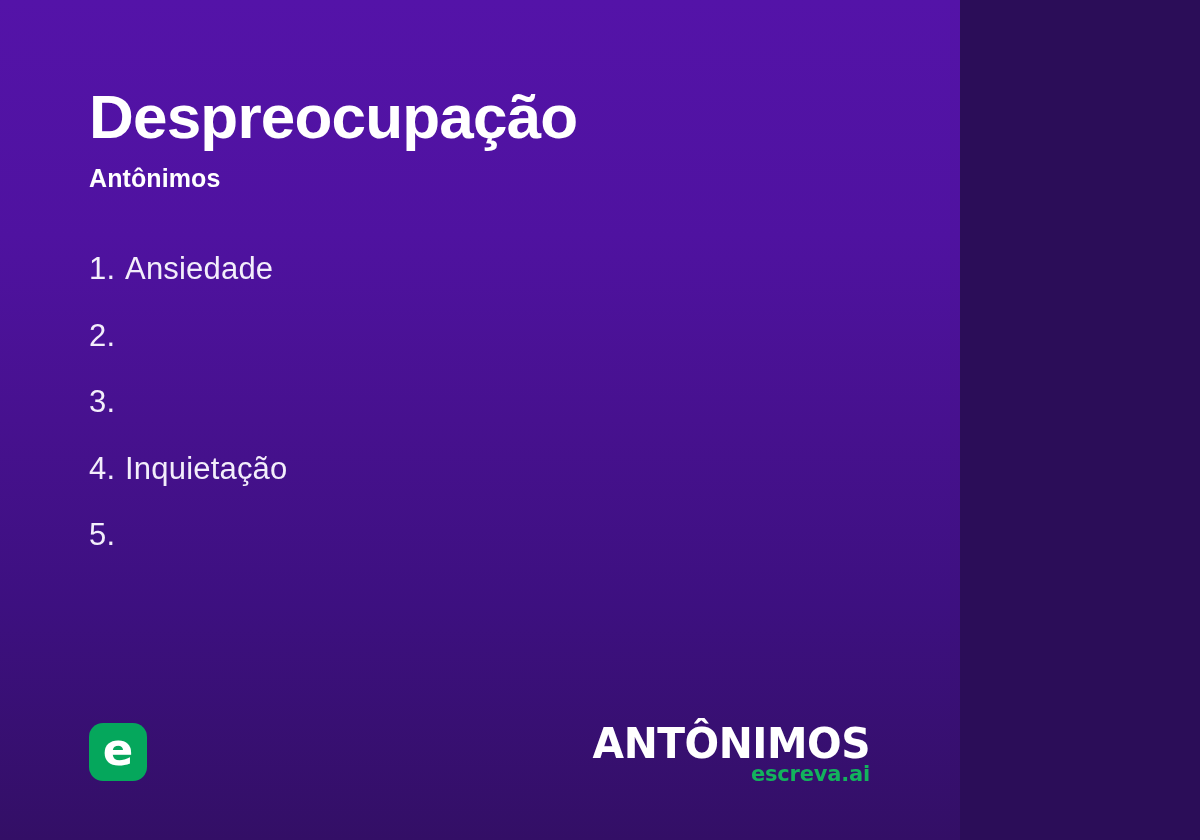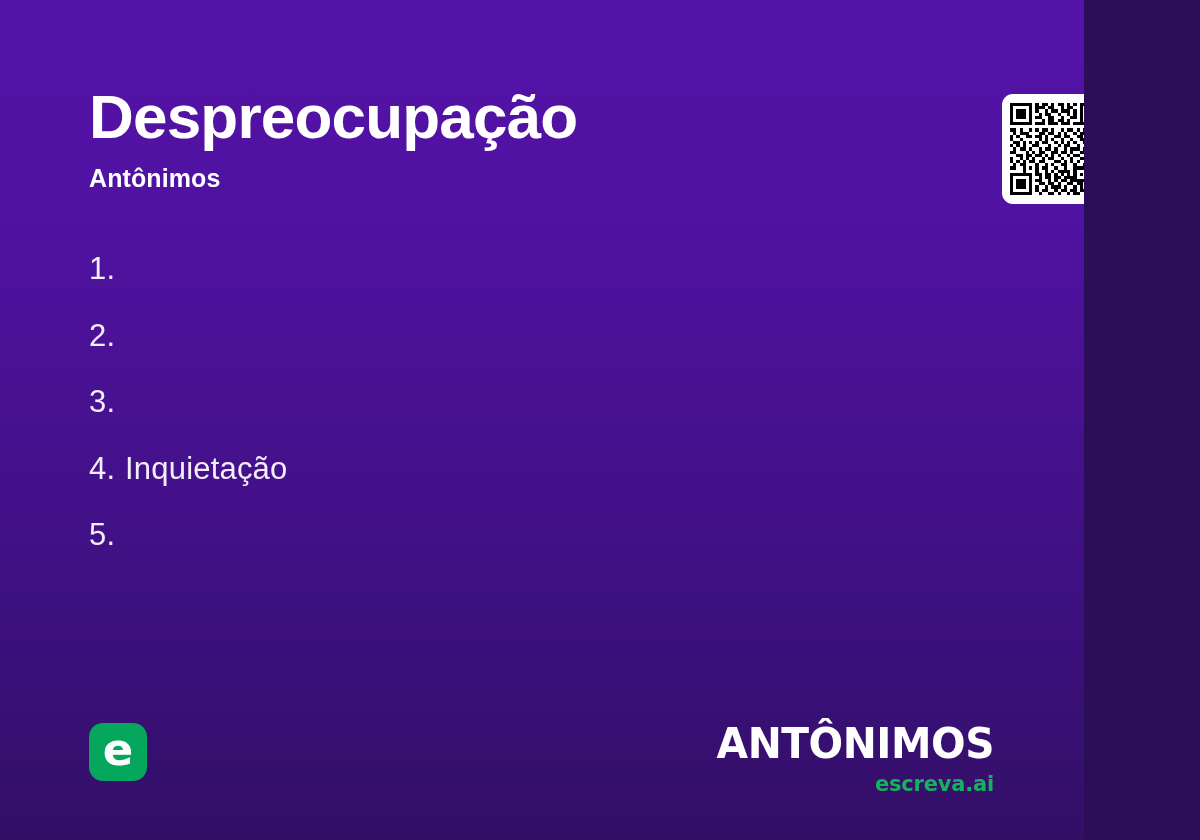--- a/index.html
+++ b/index.html
@@ -6,21 +6,21 @@
     margin: 0;
     padding: 0;
     background: #2b0d58;
   }
   body {
     font-family: "Liberation Sans", "DejaVu Sans", sans-serif;
   }
 
   #card {
     position: relative;
-    width: 1084px;
+    width: 960px;
     height: 840px;
     overflow: hidden;
     background: linear-gradient(180deg,
                 #5413a8 0%,
                 #4f12a0 28%,
                 #47118f 50%,
                 #3d1080 72%,
                 #330f66 100%);
   }
 
@@ -134,21 +134,21 @@
     font-size: 42px;
     font-weight: 700;
     color: #ffffff;
     line-height: 0.95;
     letter-spacing: -0.5px;
     font-family: "DejaVu Sans", sans-serif;
     transform: scaleX(0.97);
     transform-origin: right center;
   }
   #brand-logo-domain {
-    margin-top: 10px;
+    margin-top: 0;
     font-size: 21px;
     font-weight: 700;
     color: #13b35d;
     line-height: 1;
     letter-spacing: -0.2px;
     font-family: "DejaVu Sans", sans-serif;
   }
 </style>
 </head>
 <body>
@@ -156,20 +156,21 @@
 <div id="card">
 
   <div id="headline-block">
     <h1 id="page-title">Despreocupação</h1>
     <div id="page-subtitle">Antônimos</div>
   </div>
 
   <ul id="antonym-list">
       <li>
         <span class="item-index">1.</span>
+        <span class="item-label">Ansiedade</span>
       </li>
       <li>
         <span class="item-index">2.</span>
       </li>
       <li>
         <span class="item-index">3.</span>
       </li>
       <li>
         <span class="item-index">4.</span>
         <span class="item-label">Inquietação</span>

